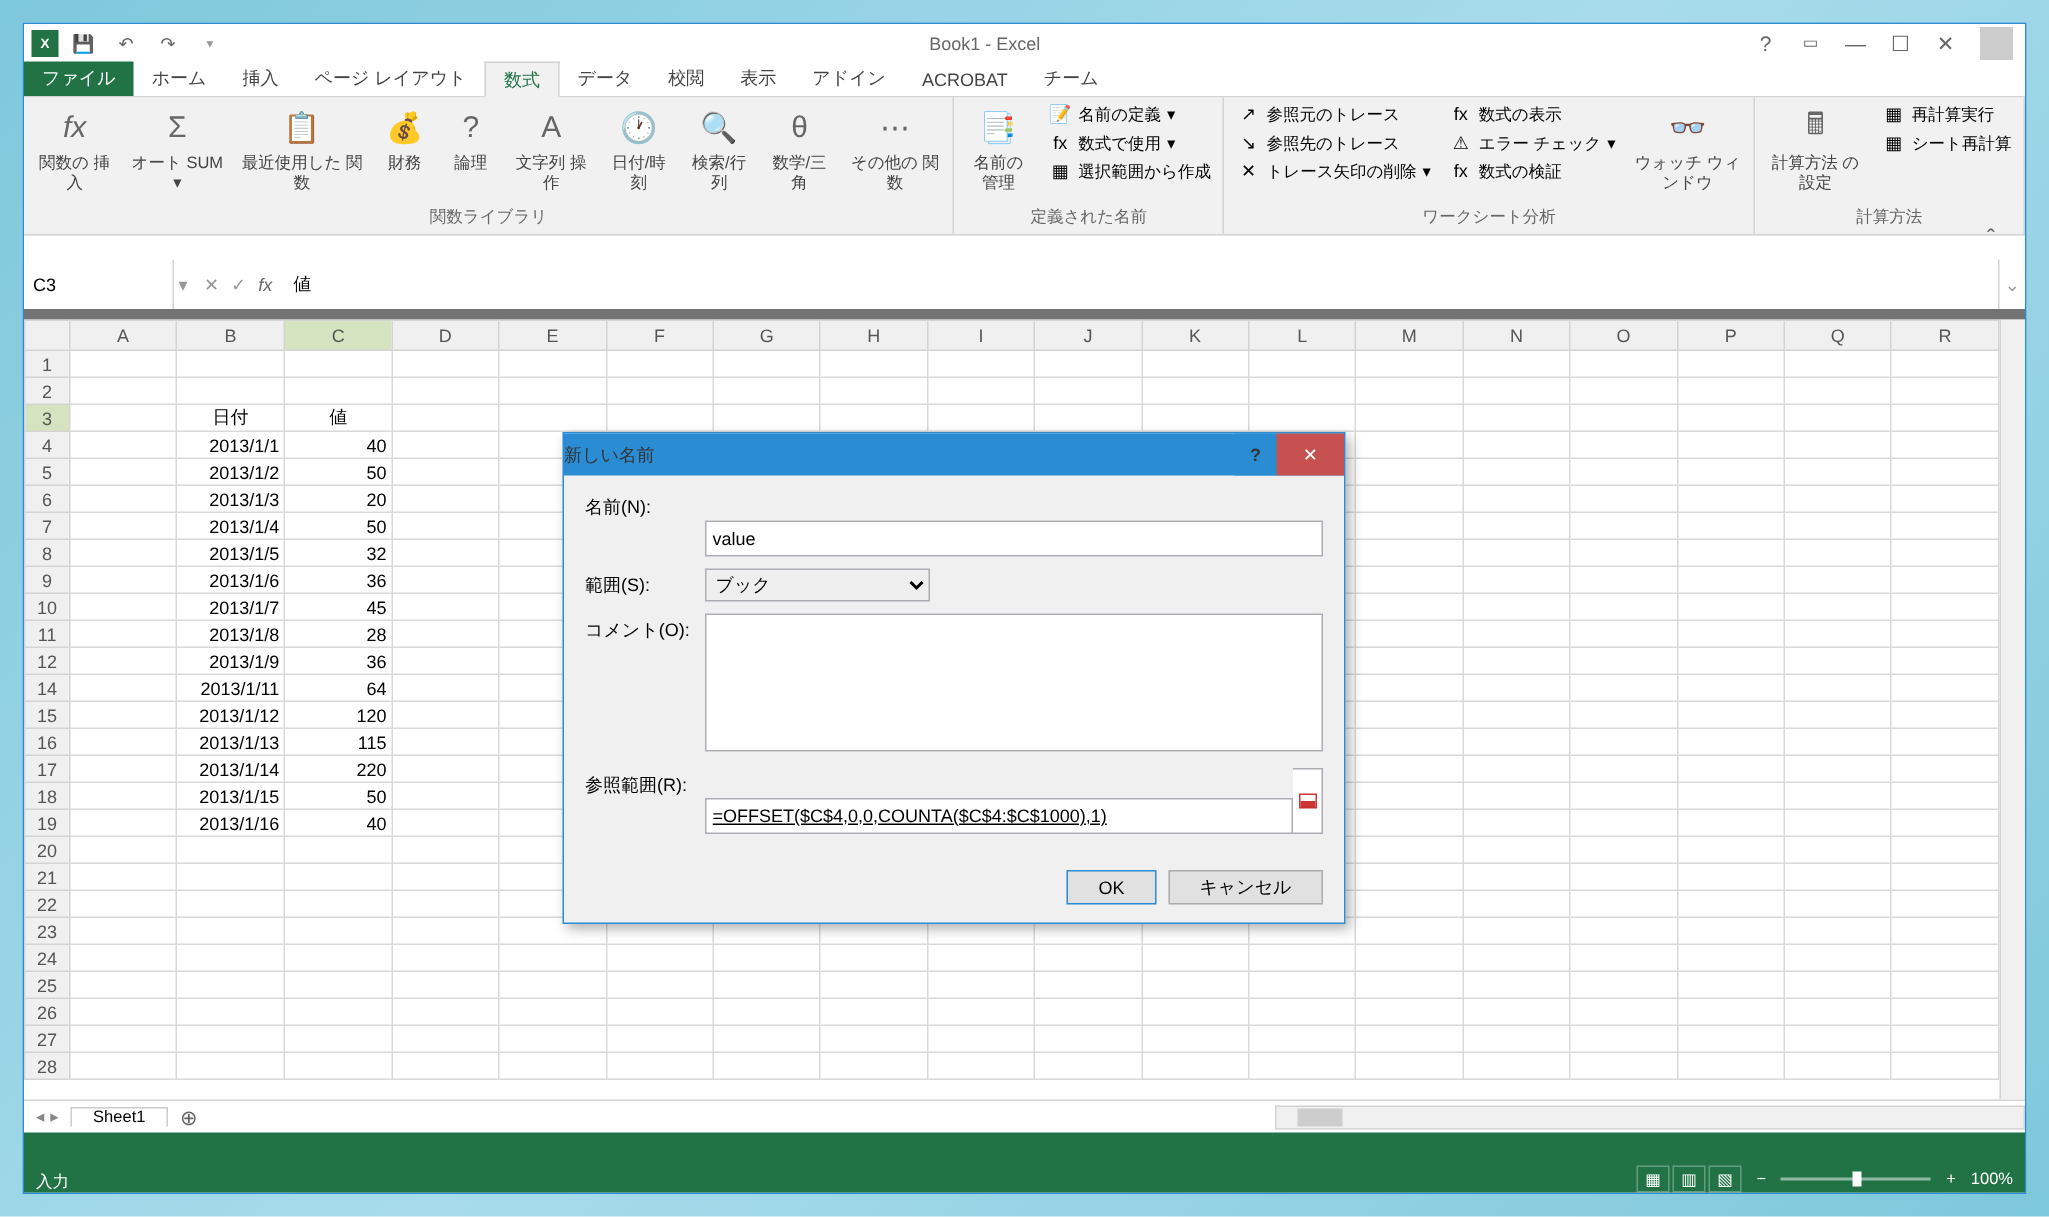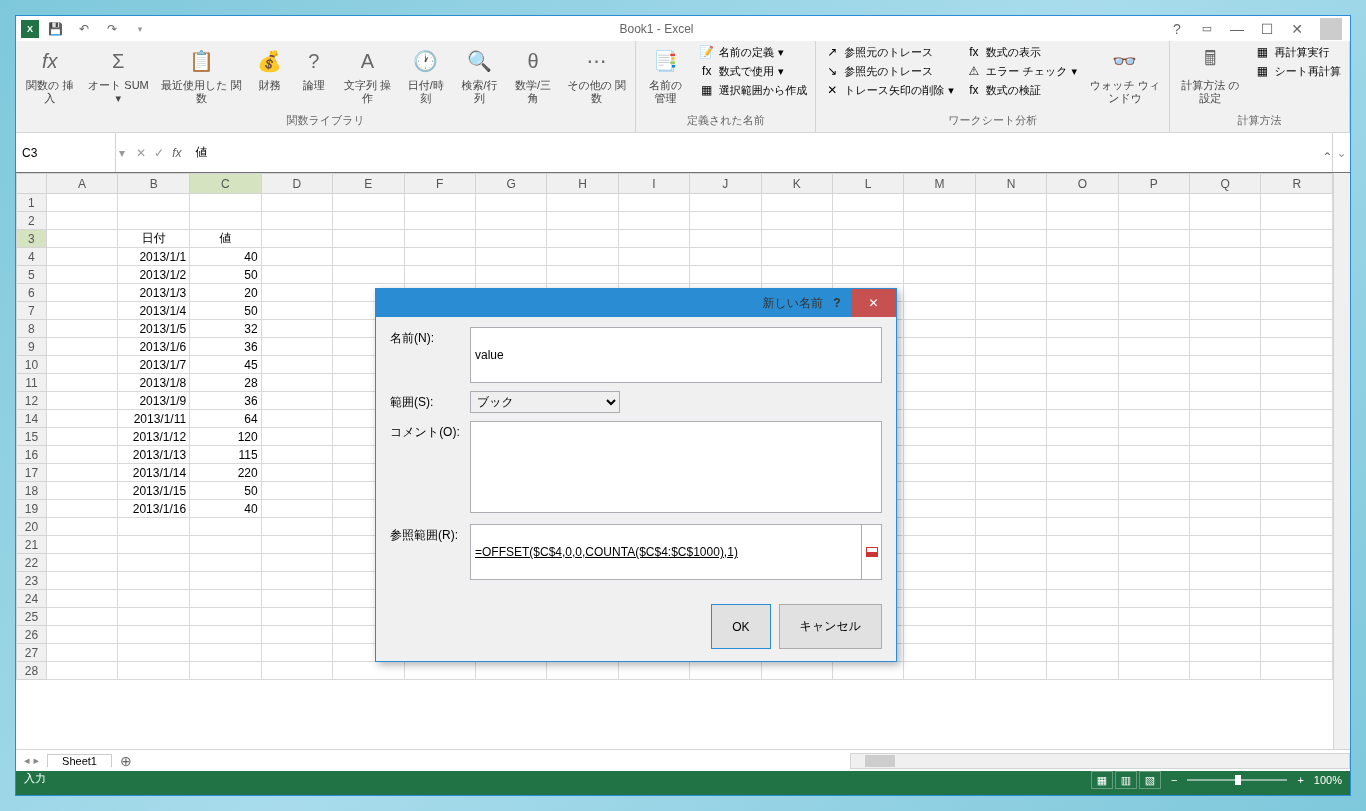--- a/index.html
+++ b/index.html
@@ -26,21 +26,21 @@
 .ribbon-group-content { flex: 1; display: flex; align-items: flex-start; gap: 4px; }
 .ribbon-group-label { text-align: center; font-size: 11px; color: #666; padding: 2px 0; }
 .ribbon-btn { display: flex; flex-direction: column; align-items: center; justify-content: center; padding: 2px 4px; cursor: pointer; text-align: center; min-width: 40px; }
 .ribbon-btn-icon { width: 32px; height: 32px; display: flex; align-items: center; justify-content: center; font-size: 20px; color: #666; }
 .ribbon-btn-label { font-size: 11px; color: #444; line-height: 1.2; margin-top: 2px; }
 .ribbon-small-btns { display: flex; flex-direction: column; gap: 1px; }
 .ribbon-small-btn { display: flex; align-items: center; gap: 4px; padding: 1px 4px; cursor: pointer; white-space: nowrap; font-size: 11px; }
 .ribbon-small-icon { width: 16px; height: 16px; display: inline-flex; align-items: center; justify-content: center; font-size: 12px; }
 .collapse-ribbon { position: absolute; right: 20px; top: 135px; cursor: pointer; color: #666; }
 
-.formula-bar { height: 40px; background: #fff; border-bottom: 1px solid #737373; display: flex; align-items: center; font-size: 12px; }
+.formula-bar { height: 40px; background: #fff; border-bottom: 7px solid #737373; display: flex; align-items: center; font-size: 12px; margin-top: 16px; }
 .name-box { width: 100px; padding: 0 6px; border-right: 1px solid #d4d4d4; height: 100%; display: flex; align-items: center; }
 .name-box-dd { width: 12px; text-align: center; color: #999; }
 .fb-btns { display: flex; align-items: center; gap: 8px; padding: 0 8px; color: #999; }
 .fx { font-style: italic; color: #666; }
 .formula-input { flex: 1; padding: 0 6px; }
 .fb-expand { width: 18px; text-align: center; color: #999; border-left: 1px solid #d4d4d4; height: 100%; display: flex; align-items: center; justify-content: center;}
 
 .sheet-area { flex: 1; display: flex; overflow: hidden; position: relative; }
 .sheet { flex: 1; overflow: hidden; }
 .grid { border-collapse: collapse; font-size: 12px; }
@@ -56,46 +56,46 @@
 .vscroll { width: 17px; background: #f0f0f0; border-left: 1px solid #d4d4d4; }
 
 .sheet-tabs { height: 22px; background: #fff; border-top: 1px solid #d4d4d4; display: flex; align-items: center; font-size: 11px; }
 .sheet-nav { display: flex; gap: 4px; padding: 0 8px; color: #888; }
 .sheet-tab { padding: 0 14px; border: 1px solid #ccc; border-bottom: none; background: #fff; cursor: pointer; }
 .sheet-add { padding: 0 8px; color: #666; cursor: pointer; font-size: 14px; }
 .hscroll-area { flex: 1; display: flex; justify-content: flex-end; }
 .hscroll { width: 500px; height: 16px; background: #f0f0f0; border: 1px solid #d4d4d4; position: relative; }
 .hscroll-thumb { position: absolute; left: 14px; width: 30px; top: 1px; bottom: 1px; background: #cdcdcd; }
 
-.status-bar { height: 24px; background: #217346; color: #fff; display: flex; align-items: flex-start; font-size: 11px; padding: 0 8px; justify-content: space-between; }
+.status-bar { height: 40px; background: #217346; color: #fff; display: flex; align-items: flex-end; font-size: 11px; padding: 0 8px; justify-content: space-between; }
 .status-right { display: flex; align-items: center; gap: 10px; }
 .view-btns { display: flex; gap: 2px; }
 .view-btn { width: 22px; height: 18px; display: flex; align-items: center; justify-content: center; border: 1px solid rgba(255,255,255,0.3); }
 .zoom-slider { width: 100px; height: 2px; background: rgba(255,255,255,0.5); position: relative; }
 .zoom-thumb { position: absolute; left: 48px; top: -4px; width: 6px; height: 10px; background: #fff; }
 
 .dialog { position: absolute; left: 375px; top: 288px; width: 522px; background: #f0f0f0; border: 1px solid #2a8dd4; box-shadow: 3px 3px 8px rgba(0,0,0,0.3); font-size: 12px; }
 .dialog-titlebar { height: 28px; background: #2a8dd4; display: flex; align-items: center; }
-.dialog-title { flex: 1; text-align: right; font-size: 12px; color: #333; font-family: Liberation Serif, serif; }
+.dialog-title { flex: 1; text-align: left; font-size: 12px; color: #333; font-family: Liberation Serif, serif; }
 .dialog-btns { display: flex; }
 .dialog-help { width: 28px; height: 28px; display: flex; align-items: center; justify-content: center; background: #2a8dd4; color: #333; font-weight: bold; cursor: pointer; }
 .dialog-close { width: 45px; height: 28px; display: flex; align-items: center; justify-content: center; background: #c75050; color: #fff; cursor: pointer; }
 .dialog-body { padding: 10px 14px; }
 .dialog-row { display: flex; align-items: flex-start; margin-bottom: 8px; }
 .dialog-label { width: 80px; padding-top: 3px; }
 .dialog-field { flex: 1; }
-.dialog-field input[type=text] { width: 100%; padding: 20px 4px; border: 1px solid #abadb3; font-size: 12px; }
+.dialog-field input[type=text] { width: 100%; padding: 4px 4px; border: 1px solid #abadb3; font-size: 12px; margin-top: 20px; }
 .dialog-field select { width: 150px; padding: 2px; border: 1px solid #abadb3; font-size: 12px; }
 .dialog-field textarea { width: 100%; height: 92px; border: 1px solid #abadb3; resize: none; }
 .ref-input-wrap { display: flex; text-decoration: underline; }
 .ref-input-wrap input { flex: 1; }
 .ref-btn { width: 20px; border: 1px solid #abadb3; border-left: none; background: #fff; display: flex; align-items: center; justify-content: center; cursor: pointer; }
 .ref-btn-icon { width: 12px; height: 10px; border: 1px solid #c33; background: linear-gradient(#fff 50%, #c33 50%); }
 .dialog-footer { display: flex; justify-content: flex-end; gap: 8px; padding: 6px 14px 12px; }
-.dlg-btn { padding: 13px 20px; border: 1px solid #acacac; background: #e1e1e1; cursor: pointer; font-size: 12px; }
+.dlg-btn { padding: 2px 20px; border: 1px solid #acacac; background: #e1e1e1; cursor: pointer; font-size: 12px; }
 .dlg-btn.default { border: 1px solid #2a8dd4; }
 </style>
 </head>
 <body>
 
 <div class="window">
   <div class="titlebar">
     <div class="titlebar-left">
       <div class="app-icon">X</div>
       <div class="qat-btn">💾</div>
@@ -107,20 +107,33 @@
     <div class="titlebar-right">
       <div class="win-btn">?</div>
       <div class="win-btn" style="font-size:11px">▭</div>
       <div class="win-btn">—</div>
       <div class="win-btn">☐</div>
       <div class="win-btn">✕</div>
       <div class="user-icon"></div>
     </div>
   </div>
 
+  <div class="ribbon-tabs">
+    <div class="tab file">ファイル</div>
+    <div class="tab">ホーム</div>
+    <div class="tab">挿入</div>
+    <div class="tab">ページ レイアウト</div>
+    <div class="tab active">数式</div>
+    <div class="tab">データ</div>
+    <div class="tab">校閲</div>
+    <div class="tab">表示</div>
+    <div class="tab">アドイン</div>
+    <div class="tab">ACROBAT</div>
+    <div class="tab">チーム</div>
+  </div>
 
   <div class="ribbon">
     <div class="ribbon-group">
       <div class="ribbon-group-content">
         <div class="ribbon-btn">
             <div class="ribbon-btn-icon">
               <i>fx</i>
             </div>
             <div class="ribbon-btn-label">関数の
 挿入</div>

